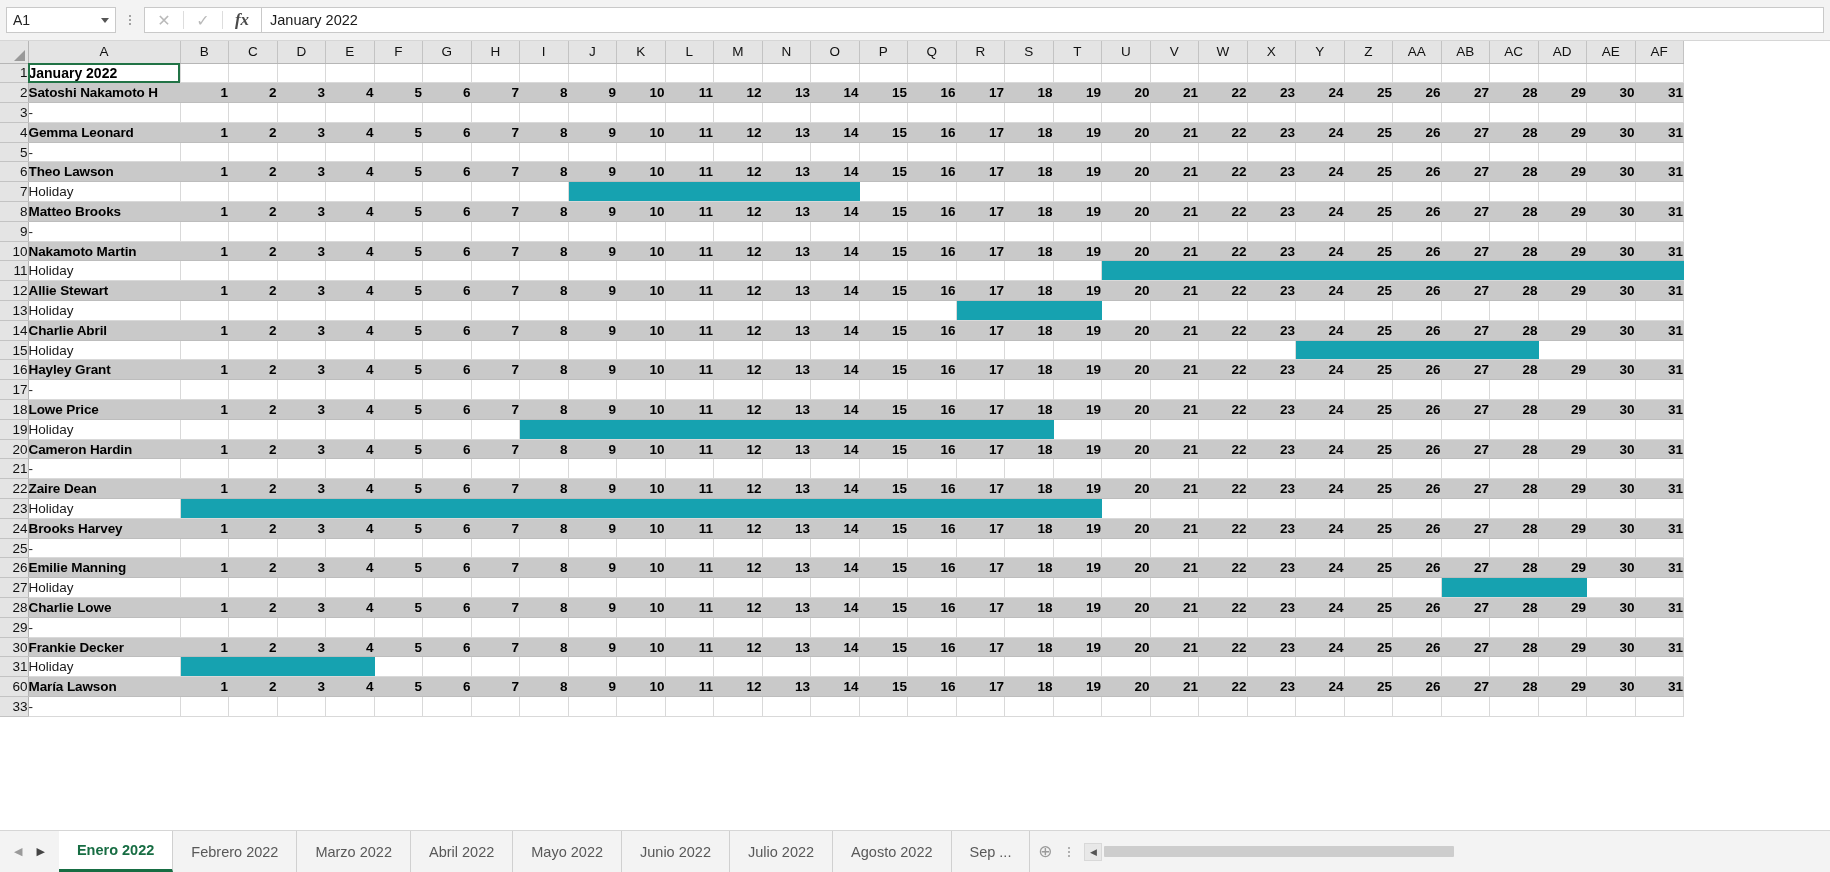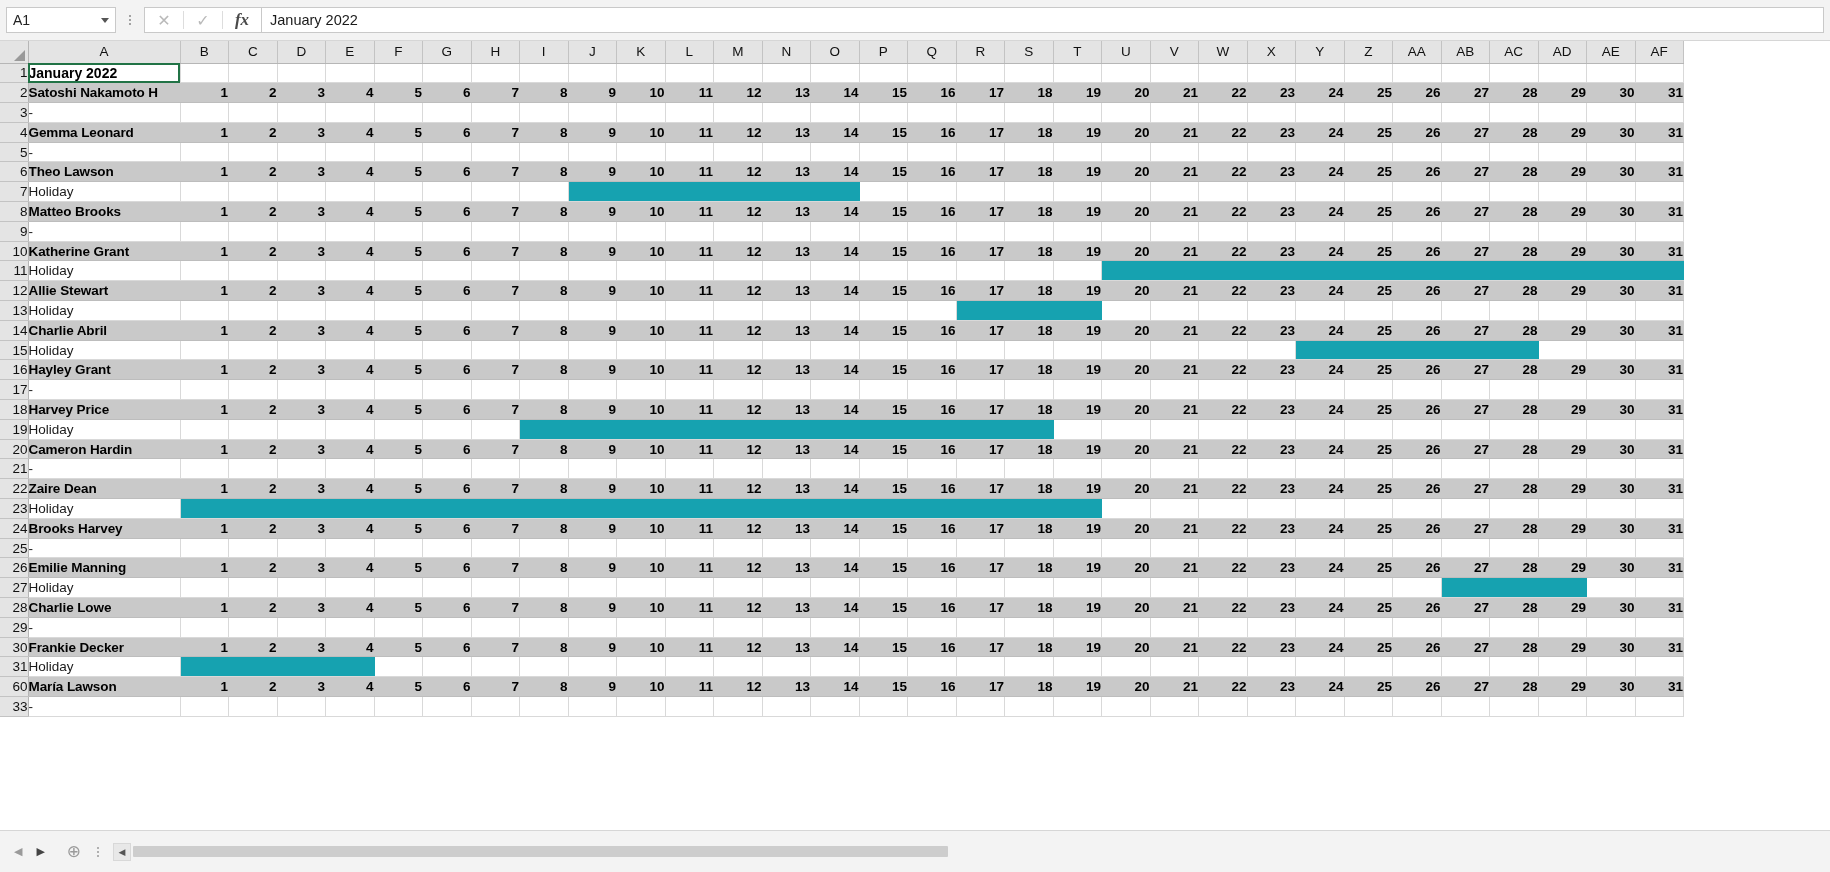--- a/index.html
+++ b/index.html
@@ -483,21 +483,21 @@
           <td class="cell daycell" style="width: 48.5px;"></td>
           <td class="cell daycell" style="width: 48.5px;"></td>
           <td class="cell daycell" style="width: 48.5px;"></td>
           <td class="cell daycell" style="width: 48.5px;"></td>
           <td class="cell daycell" style="width: 48.5px;"></td>
           <td class="cell daycell" style="width: 48.5px;"></td>
           <td class="cell daycell" style="width: 48.5px;"></td>
         </tr>
         <tr class="person">
           <th class="rowhead">10</th>
-          <td class="cell namecell" style="width: 152px;">Katherine Grant</td>
+          <td class="cell namecell" style="width: 152px;">Nakamoto Martin</td>
           <td class="cell daycell" style="width: 48.5px;">1</td>
           <td class="cell daycell" style="width: 48.5px;">2</td>
           <td class="cell daycell" style="width: 48.5px;">3</td>
           <td class="cell daycell" style="width: 48.5px;">4</td>
           <td class="cell daycell" style="width: 48.5px;">5</td>
           <td class="cell daycell" style="width: 48.5px;">6</td>
           <td class="cell daycell" style="width: 48.5px;">7</td>
           <td class="cell daycell" style="width: 48.5px;">8</td>
           <td class="cell daycell" style="width: 48.5px;">9</td>
           <td class="cell daycell" style="width: 48.5px;">10</td>
@@ -763,21 +763,21 @@
           <td class="cell daycell" style="width: 48.5px;"></td>
           <td class="cell daycell" style="width: 48.5px;"></td>
           <td class="cell daycell" style="width: 48.5px;"></td>
           <td class="cell daycell" style="width: 48.5px;"></td>
           <td class="cell daycell" style="width: 48.5px;"></td>
           <td class="cell daycell" style="width: 48.5px;"></td>
           <td class="cell daycell" style="width: 48.5px;"></td>
         </tr>
         <tr class="person">
           <th class="rowhead">18</th>
-          <td class="cell namecell" style="width: 152px;">Harvey Price</td>
+          <td class="cell namecell" style="width: 152px;">Lowe Price</td>
           <td class="cell daycell" style="width: 48.5px;">1</td>
           <td class="cell daycell" style="width: 48.5px;">2</td>
           <td class="cell daycell" style="width: 48.5px;">3</td>
           <td class="cell daycell" style="width: 48.5px;">4</td>
           <td class="cell daycell" style="width: 48.5px;">5</td>
           <td class="cell daycell" style="width: 48.5px;">6</td>
           <td class="cell daycell" style="width: 48.5px;">7</td>
           <td class="cell daycell" style="width: 48.5px;">8</td>
           <td class="cell daycell" style="width: 48.5px;">9</td>
           <td class="cell daycell" style="width: 48.5px;">10</td>
@@ -1330,20 +1330,31 @@
         </tr>
       </tbody>
   </table>
 </div>
 
 <div id="tabbar">
   <div class="navarrows">
     <span>◀</span>
     <span class="active">▶</span>
   </div>
+  <div id="tabs-container" style="display:flex;align-items:stretch;">
+      <div class="tab active">Enero 2022</div>
+      <div class="tab">Febrero 2022</div>
+      <div class="tab">Marzo 2022</div>
+      <div class="tab">Abril 2022</div>
+      <div class="tab">Mayo 2022</div>
+      <div class="tab">Junio 2022</div>
+      <div class="tab">Julio 2022</div>
+      <div class="tab">Agosto 2022</div>
+      <div class="tab">Sep ...</div>
+    </div>
   <div class="addsheet">⊕</div>
   <div class="tabkebab">
       <i></i>
       <i></i>
       <i></i>
     </div>
   <div class="hscroll">
     <div class="hs-left">◀</div>
     <div class="hs-track">
       <div class="hs-thumb"></div>

